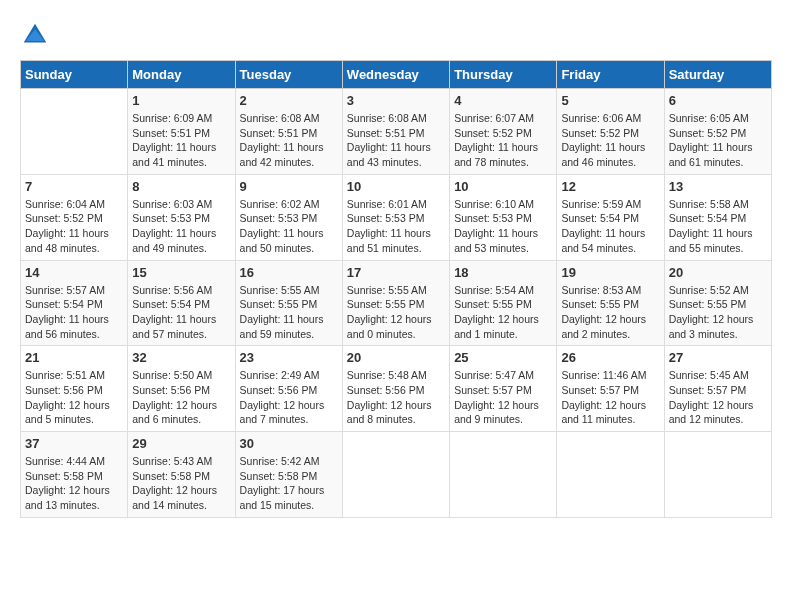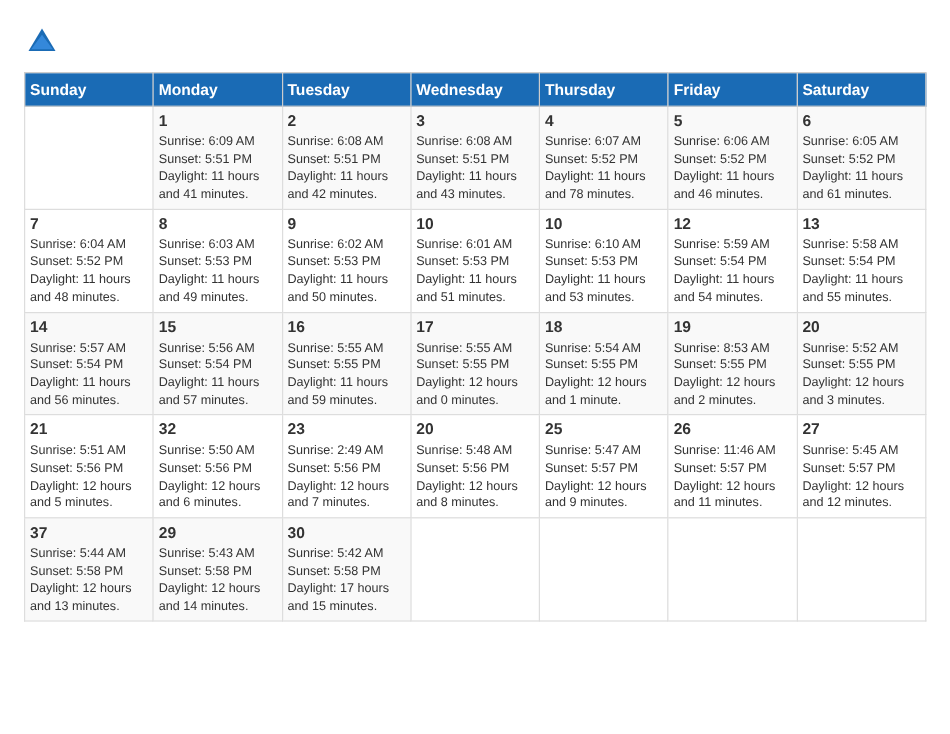--- a/index.html
+++ b/index.html
@@ -348,21 +348,21 @@
           <div>Sunrise: 5:45 AM</div>
           <div>Sunset: 5:57 PM</div>
           <div>Daylight: 12 hours and 12 minutes.</div>
         </div>
       </td>
       </tr>
       <tr>
         <td>
         <span class="day-number">37</span>
         <div class="cell-text">
-          <div>Sunrise: 5:44 AM</div>
+          <div>Sunrise: 4:44 AM</div>
           <div>Sunset: 5:58 PM</div>
           <div>Daylight: 12 hours and 13 minutes.</div>
         </div>
       </td>
         <td>
         <span class="day-number">29</span>
         <div class="cell-text">
           <div>Sunrise: 5:43 AM</div>
           <div>Sunset: 5:58 PM</div>
           <div>Daylight: 12 hours and 14 minutes.</div>

